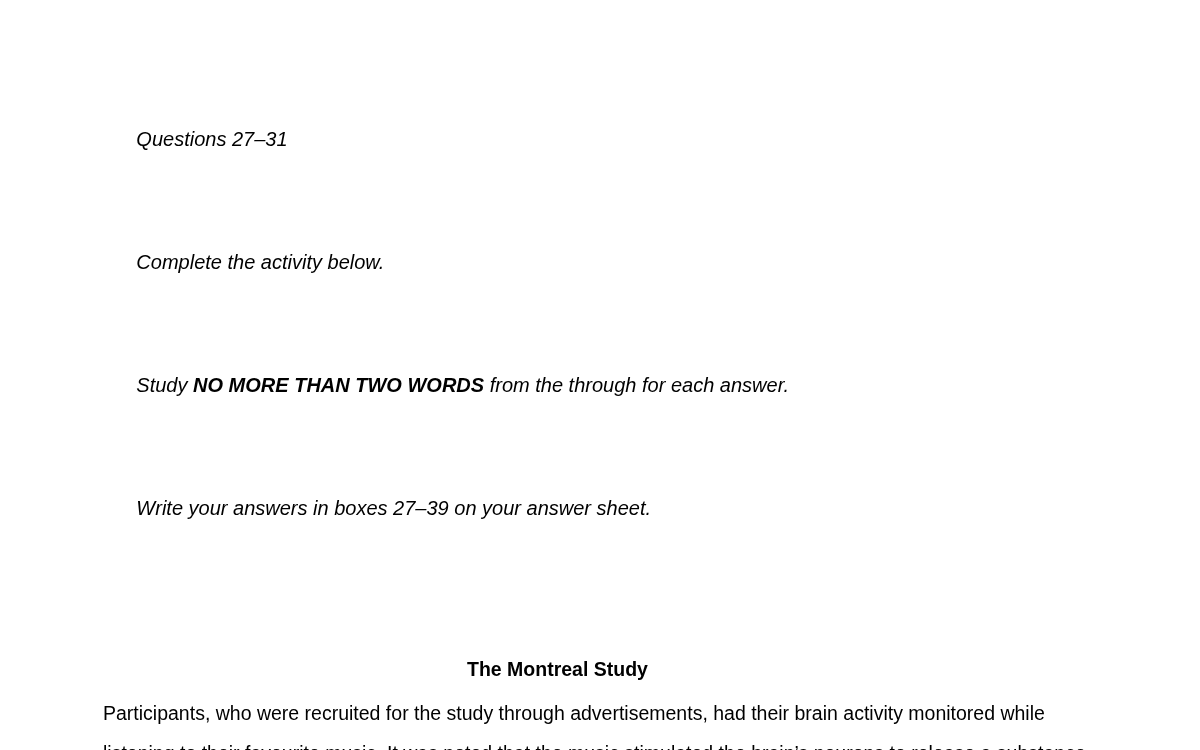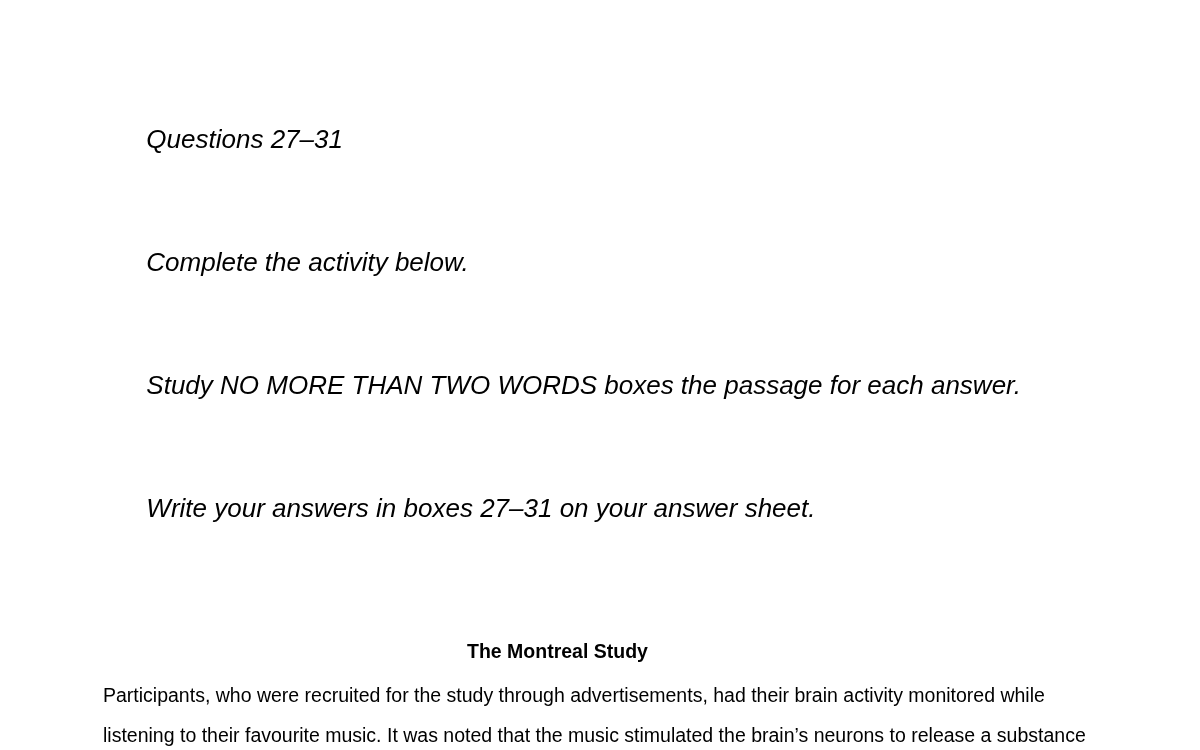--- a/index.html
+++ b/index.html
@@ -19,33 +19,33 @@
     width: 1200px;
     height: 750px;
     box-sizing: border-box;
     padding: 78px 100px 0 103px;
   }
   .instructions {
     margin: 0 0 0 0;
   }
   .instruction-line {
     font-style: italic;
-    font-size: 26px;
+    font-size: 20px;
     line-height: 41px;
     white-space: pre-wrap;
   }
   .instruction-line .strong {
-    font-weight: normal;
+    font-weight: bold;
     font-style: italic;
   }
   .summary-title {
     text-align: center;
     font-weight: bold;
     font-size: 19.5px;
-    margin-top: 70px;
+    margin-top: 88px;
     margin-bottom: 12px;
     padding-right: 88px;
   }
   .para {
     font-size: 19.5px;
     line-height: 40px;
     margin: 0 0 8px 0;
     text-align: left;
     max-width: 1000px;
   }
@@ -56,24 +56,24 @@
 <div class="page">
 
   <div class="instructions">
     <div class="instruction-line">
       <span>Questions 27–31</span>
     </div>
     <div class="instruction-line">
       <span>Complete the activity below.</span>
     </div>
     <div class="instruction-line">
-      <span>Study </span><span class="strong">NO MORE THAN TWO WORDS</span><span> boxes the passage for each answer.</span>
+      <span>Study </span><span class="strong">NO MORE THAN TWO WORDS</span><span> from the through for each answer.</span>
     </div>
     <div class="instruction-line">
-      <span>Write your answers in boxes 27–31 on your answer sheet.</span>
+      <span>Write your answers in boxes 27–39 on your answer sheet.</span>
     </div>
   </div>
 
   <div class="summary-title">The Montreal Study</div>
 
   <p class="para">
     <span>Participants, who were recruited for the study through advertisements, had their brain activity monitored while listening to their favourite music. It was noted that the music stimulated the brain’s neurons to release a substance called </span>
   </p>
 
 </div>

